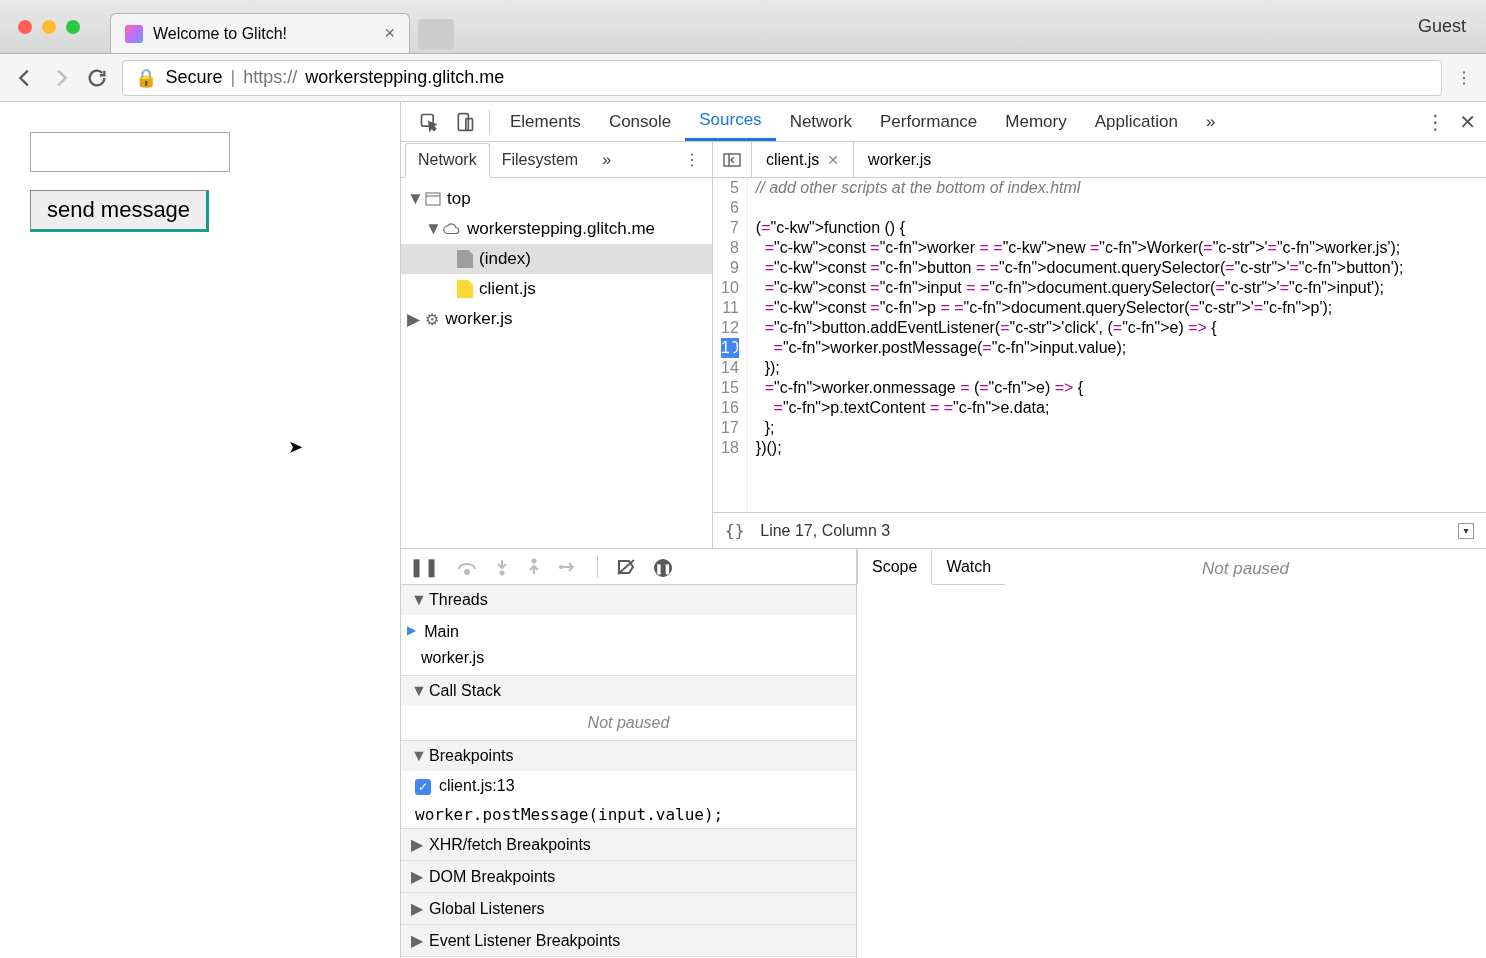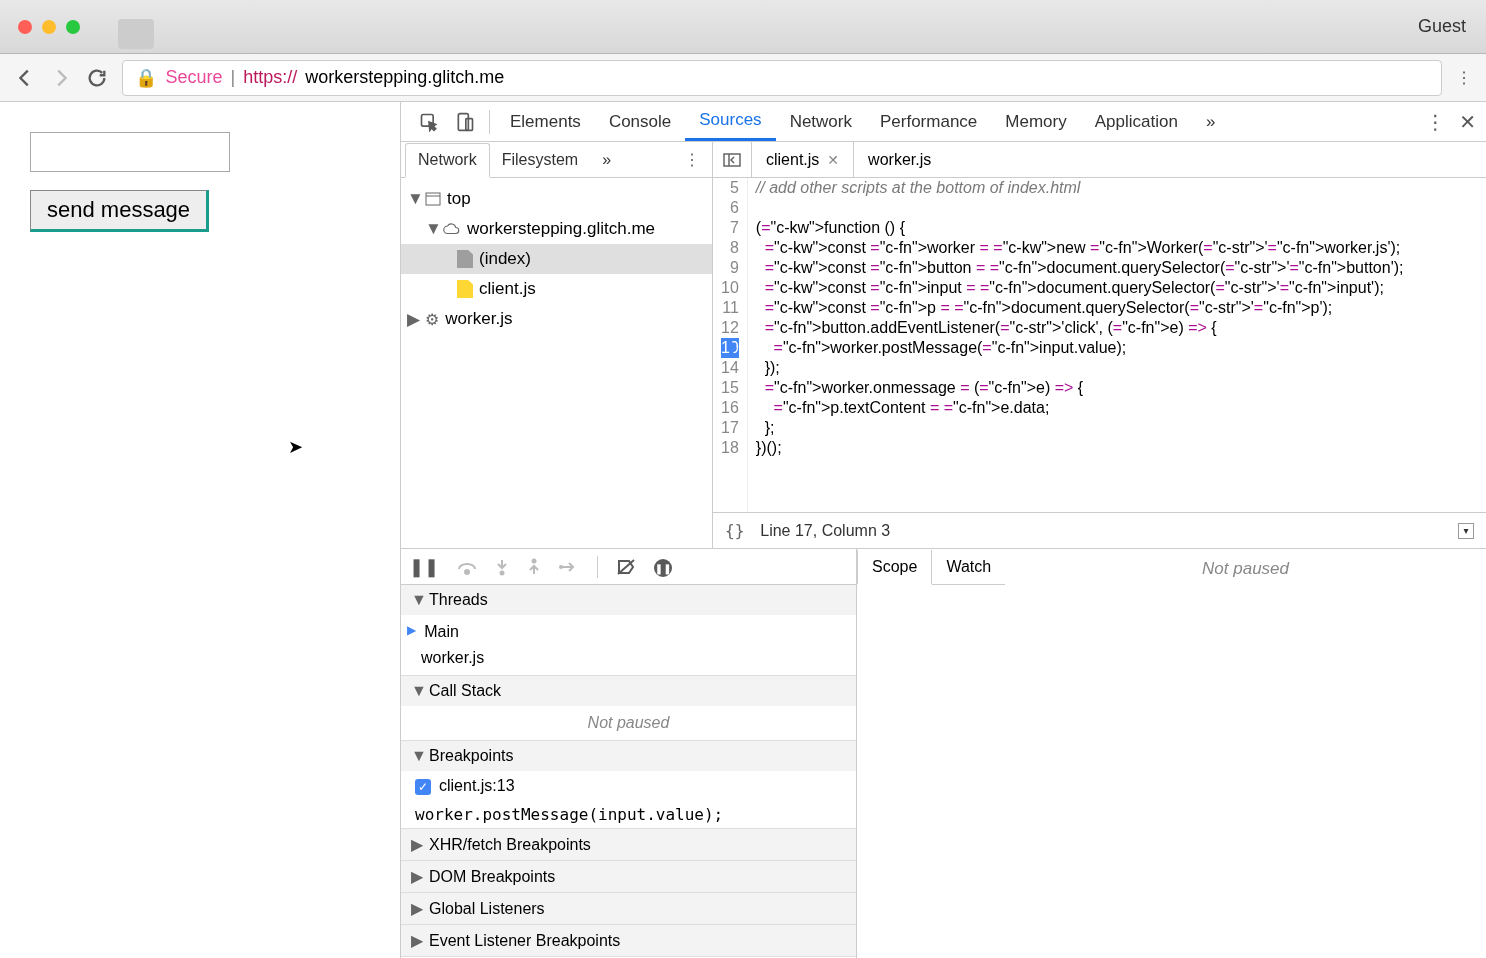--- a/index.html
+++ b/index.html
@@ -16,23 +16,23 @@
 .tab-close { font-size: 18px; color:#666; margin-left:auto; }
 .newtab { width: 36px; height: 30px; background:#ccc; margin-left: 8px; border-radius: 4px; margin-bottom: 4px; }
 .guest { margin-left: auto; padding: 0 20px; font-size: 18px; color:#333; }
 
 .nav-bar { height: 48px; background:#f5f5f5; border-bottom:1px solid #ccc; display:flex; align-items:center; padding: 0 14px; gap: 14px; }
 .nav-btn svg { width: 22px; height: 22px; }
 .nav-btn { color:#5a5a5a; display:flex; align-items:center; }
 .nav-btn.disabled { color:#bbb; }
 .omnibox { flex:1; height: 36px; background:#fff; border:1px solid #ccc; border-radius: 4px; display:flex; align-items:center; padding:0 12px; font-size:18px; gap:8px; }
 .lock { color:#0b8043; }
-.secure { color:#ec4899; }
+.secure { color:#000000; }
 .sep { color:#888; }
-.url-proto { color:#be185d; }
+.url-proto { color:#737373; }
 .url-host { color:#000; }
 
 
 .content { display:flex; height: calc(958px - 54px - 48px); }
 .page-side { width: 401px; border-right:1px solid #ccc; padding: 30px; position:relative; }
 .page-input { width: 200px; height: 40px; border:1px solid #aaa; background:#fff; }
 .page-btn { margin-top: 18px; padding: 6px 16px; font-size: 22px; background:#eee; border:1px solid #888; border-right:3px solid #1a9c8c; border-bottom:3px solid #1a9c8c; }
 .cursor { position:absolute; top: 334px; left: 288px; font-size:18px; }
 
 
@@ -111,20 +111,25 @@
 </head>
 <body>
 
 <div class="browser-chrome">
   <div class="traffic">
     <div class="tl r"></div>
     <div class="tl y"></div>
     <div class="tl g"></div>
   </div>
   <div class="tab-strip">
+    <div class="tab">
+      <span class="favicon"></span>
+      <span>Welcome to Glitch!</span>
+      <span class="tab-close">×</span>
+    </div>
     <div class="newtab"></div>
   </div>
   <div class="guest">Guest</div>
 </div>
 
 <div class="nav-bar">
   <span class="nav-btn">
       <svg viewBox="0 0 24 24" fill="none" stroke="currentColor" stroke-width="2.5">
         <path d="M15 4l-8 8 8 8"></path>
       </svg>

